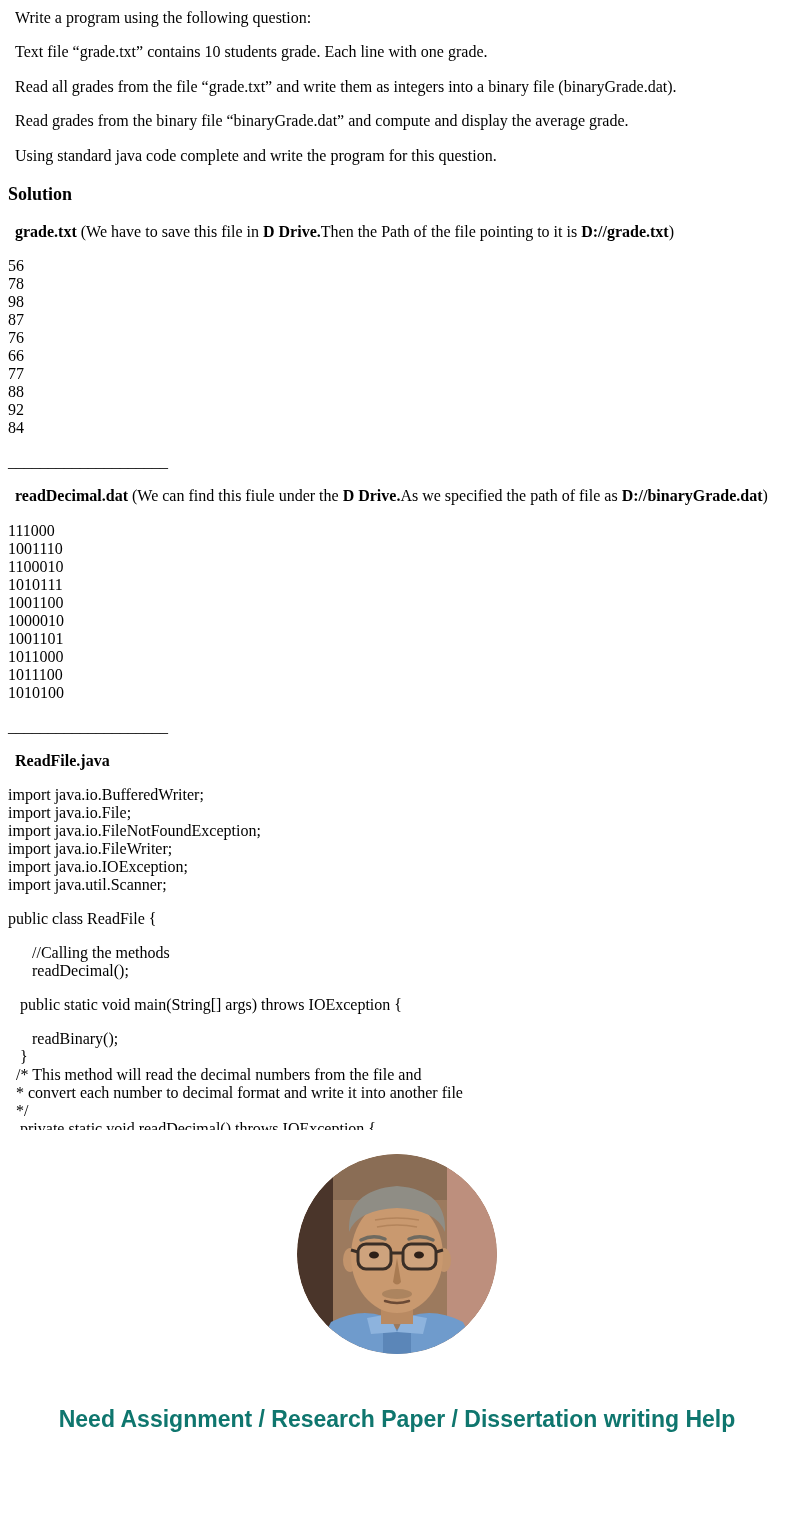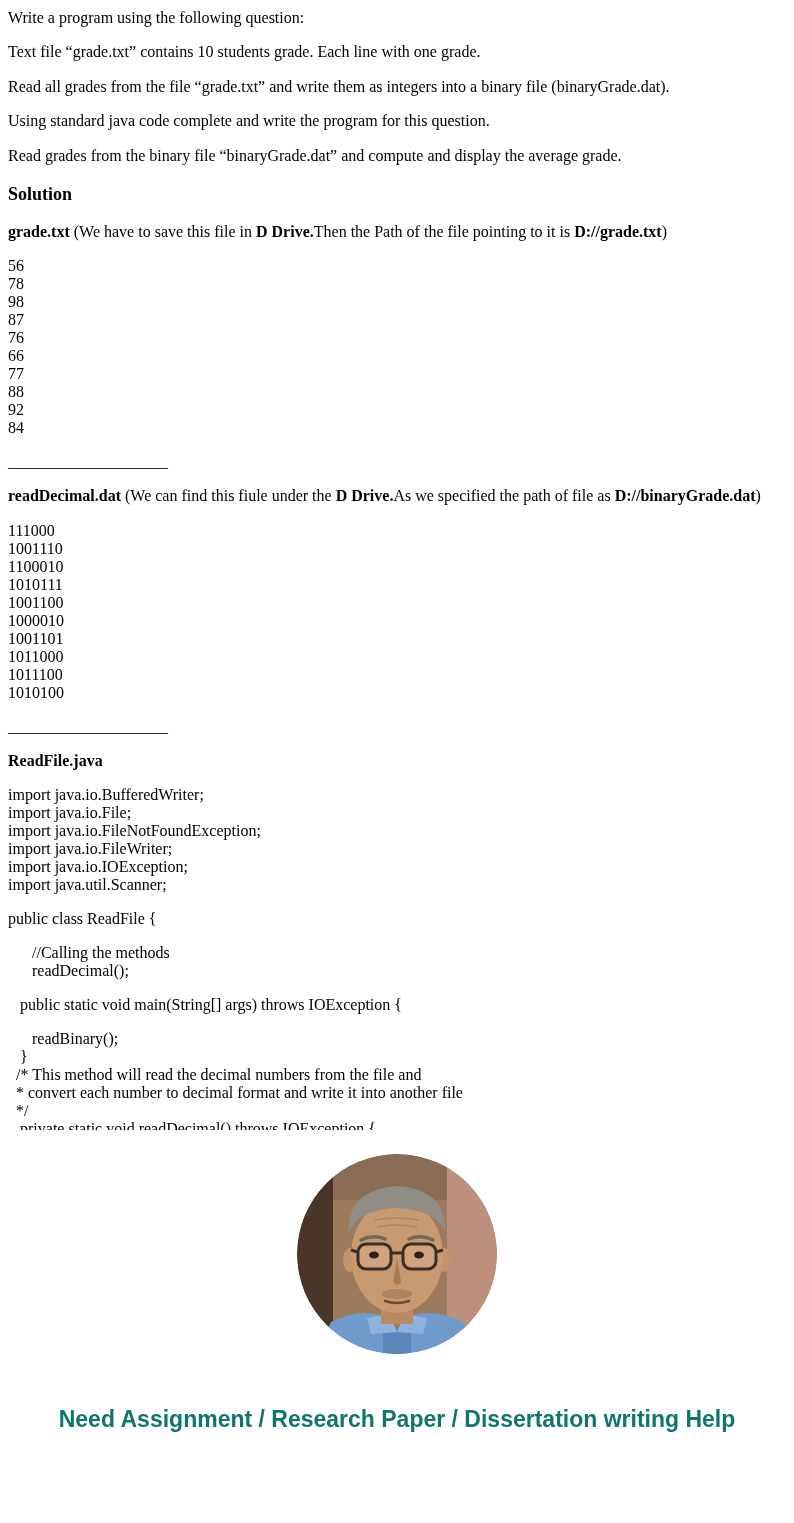--- a/index.html
+++ b/index.html
@@ -5,21 +5,21 @@
   * { box-sizing: border-box; }
   html, body { margin: 0; padding: 0; background: #ffffff; }
   body {
     width: 794px;
     min-height: 1523px;
     font-family: "Liberation Serif", serif;
     font-size: 16px;
     color: #000000;
   }
   .content { padding: 0 8px; }
-  .content p { margin: 16px 0; line-height: 1.15; }
+  .content p { margin: 16px 7px; line-height: 1.15; }
   .content p.first { margin-top: 9px; }
   h3.solution {
     font-family: "Liberation Serif", serif;
     font-size: 18px;
     font-weight: 700;
     margin: 19px 0 18px 0;
   }
   .pre-block {
     white-space: pre-wrap;
     margin: 16px 0;
@@ -59,22 +59,22 @@
   strong { font-weight: 700; }
 </style>
 </head>
 <body>
 
 <div class="content">
 
   <p class="first">Write a program using the following question:</p>
   <p>Text file “grade.txt” contains 10 students grade. Each line with one grade.</p>
   <p>Read all grades from the file “grade.txt” and write them as integers into a binary file (binaryGrade.dat).</p>
+  <p>Read grades from the binary file “binaryGrade.dat” and compute and display the average grade.</p>
   <p>Using standard java code complete and write the program for this question.</p>
-  <p>Read grades from the binary file “binaryGrade.dat” and compute and display the average grade.</p>
 
   <h3 class="solution">Solution</h3>
 
   <p><strong>grade.txt</strong><span> (We have to save this file in </span><strong>D Drive.</strong><span>Then the Path of the file pointing to it is </span><strong>D://grade.txt</strong><span>)</span></p>
 
   <div class="pre-block">56
 78
 98
 87
 76

